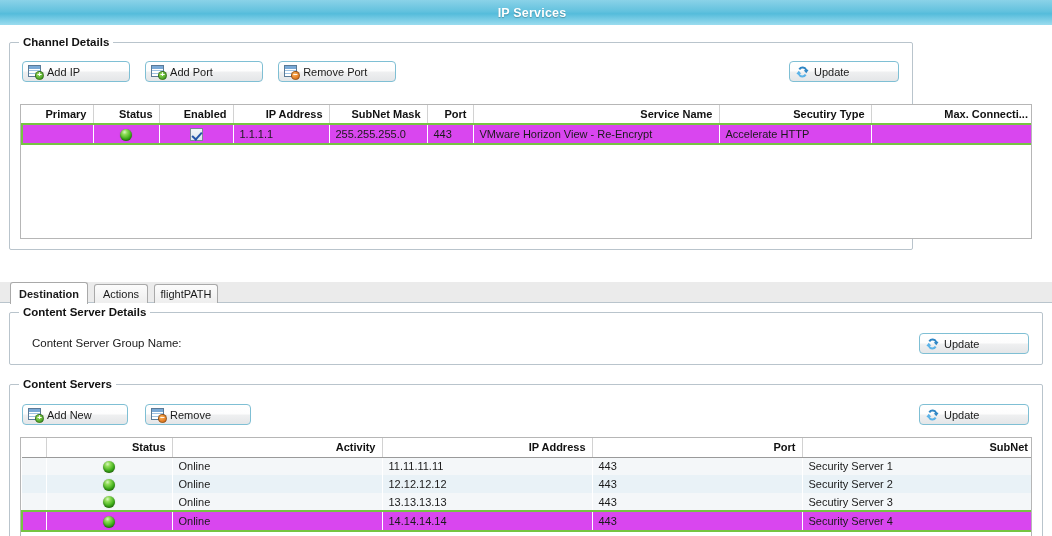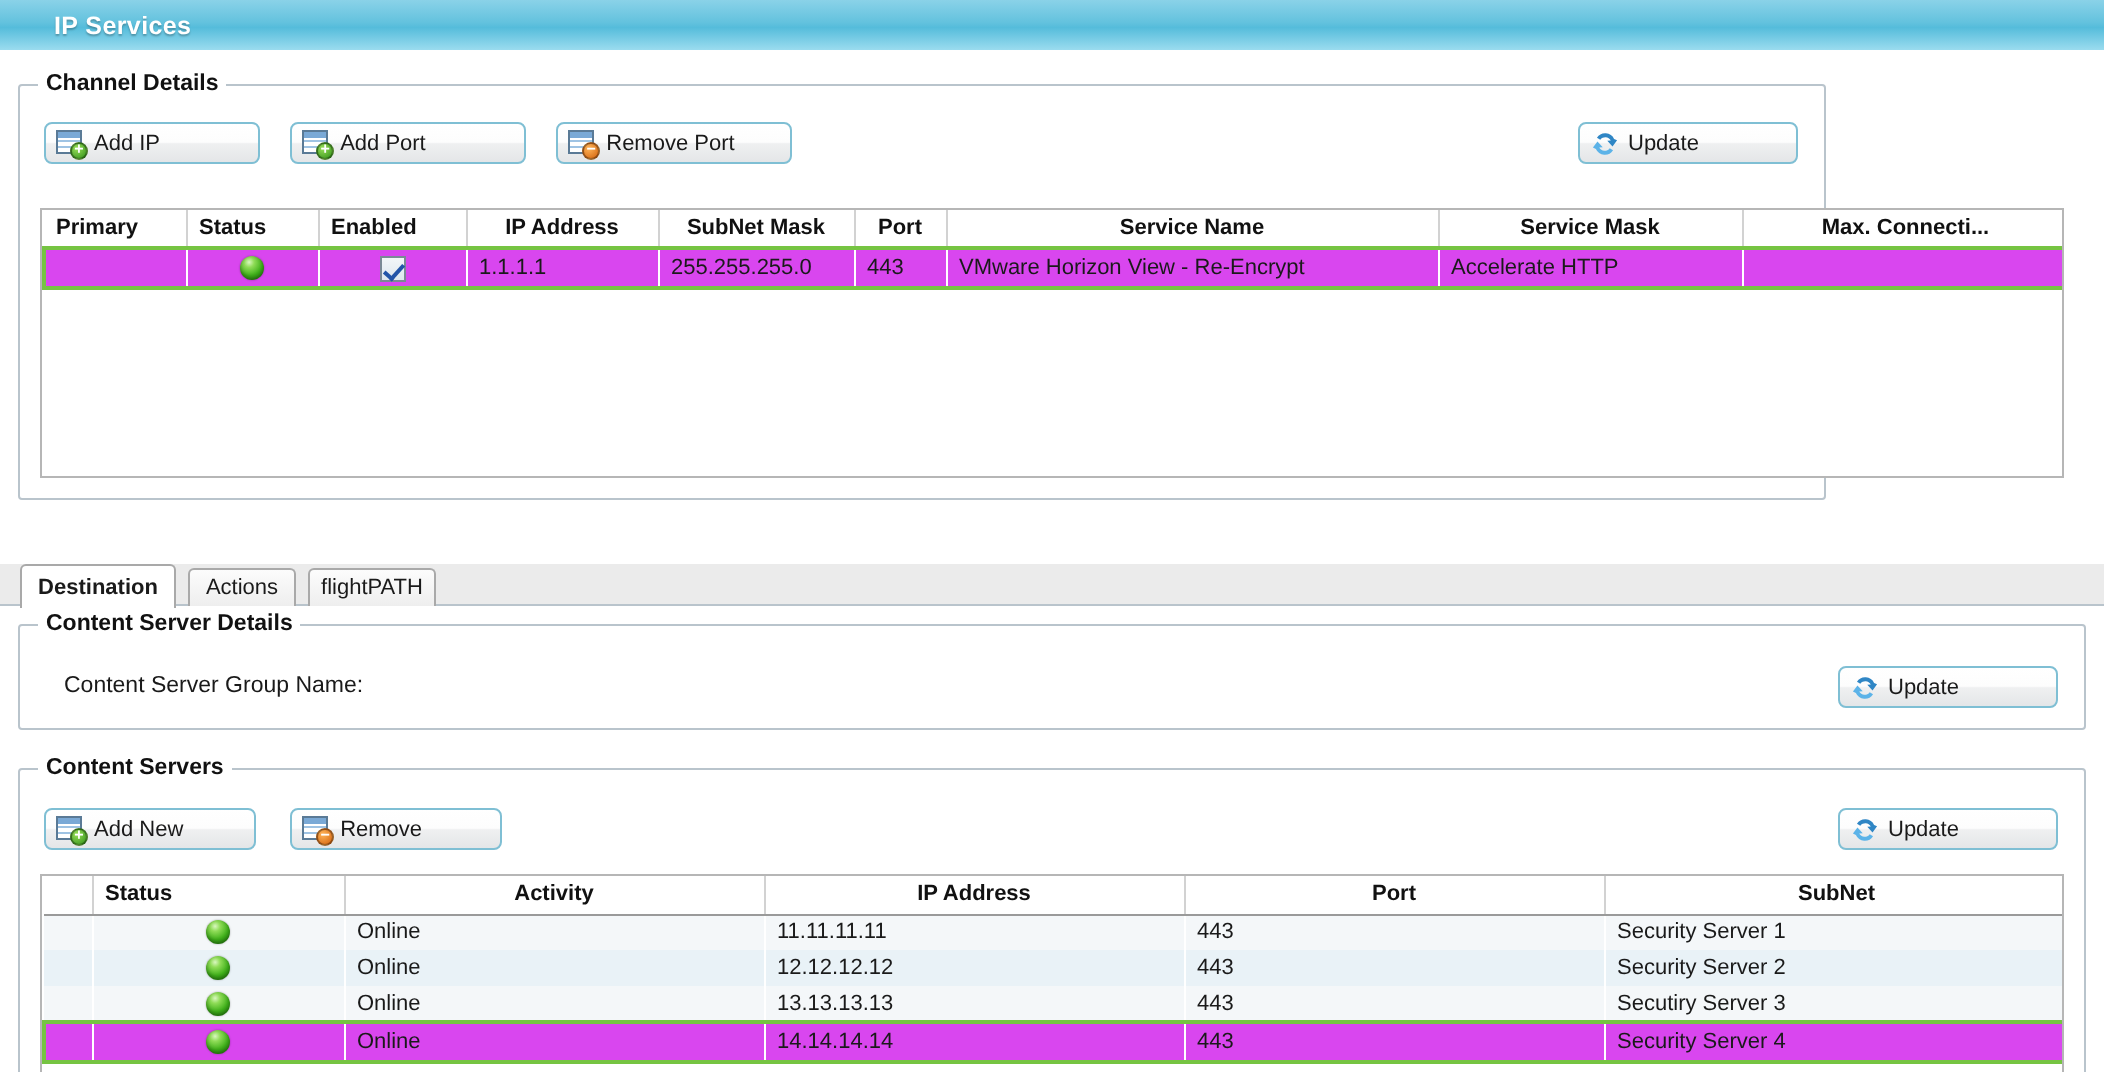--- a/index.html
+++ b/index.html
@@ -17,22 +17,23 @@
     position: relative;
   }
 
   
   .titlebar {
     height: 26px;
     background: linear-gradient(to bottom, #8ad2e8 0%, #63c2de 45%, #55bcdb 55%, #9bdcef 100%);
     border-bottom: 1px solid #ffffff;
     display: flex;
     align-items: center;
-    padding-left: 27px;
-    box-sizing: border-box;
+    padding-left: 12px;
+    box-sizing: border-box;
+    justify-content: center;
   }
   .titlebar-text {
     color: #ffffff;
     font-size: 12.5px;
     font-weight: bold;
     letter-spacing: .2px;
     text-shadow: 0 1px 1px rgba(0,0,0,.25);
   }
 
   
@@ -142,27 +143,27 @@
     font-size: 11px;
   }
   table.dg th {
     height: 19px;
     background: #ffffff;
     border-right: 1px solid #d2d2d2;
     border-bottom: 1px solid #9a9a9a;
     font-weight: bold;
     font-size: 11px;
     color: #111111;
-    text-align: center;
+    text-align: right;
     padding: 0 6px;
     white-space: nowrap;
     overflow: hidden;
     box-sizing: border-box;
   }
-  table.dg th.c { text-align: left; }
+  table.dg th.c { text-align: right; }
   table.dg td {
     height: 18px;
     padding: 0 6px;
     border-right: 1px solid transparent;
     white-space: nowrap;
     overflow: hidden;
     box-sizing: border-box;
     color: #1a1a1a;
   }
   table.dg td.c { text-align: center; padding: 0; }
@@ -325,21 +326,21 @@
       </colgroup>
       <thead>
         <tr>
           <th class="c">Primary</th>
           <th class="c">Status</th>
           <th class="c">Enabled</th>
           <th>IP Address</th>
           <th>SubNet Mask</th>
           <th>Port</th>
           <th>Service Name</th>
-          <th>Service Mask</th>
+          <th>Secutiry Type</th>
           <th style="border-right:none">Max. Connecti...</th>
         </tr>
       </thead>
       <tbody>
         <tr class="sel">
           <td class="c"></td>
           <td class="c">
             <span class="orb"></span>
           </td>
           <td class="c">

